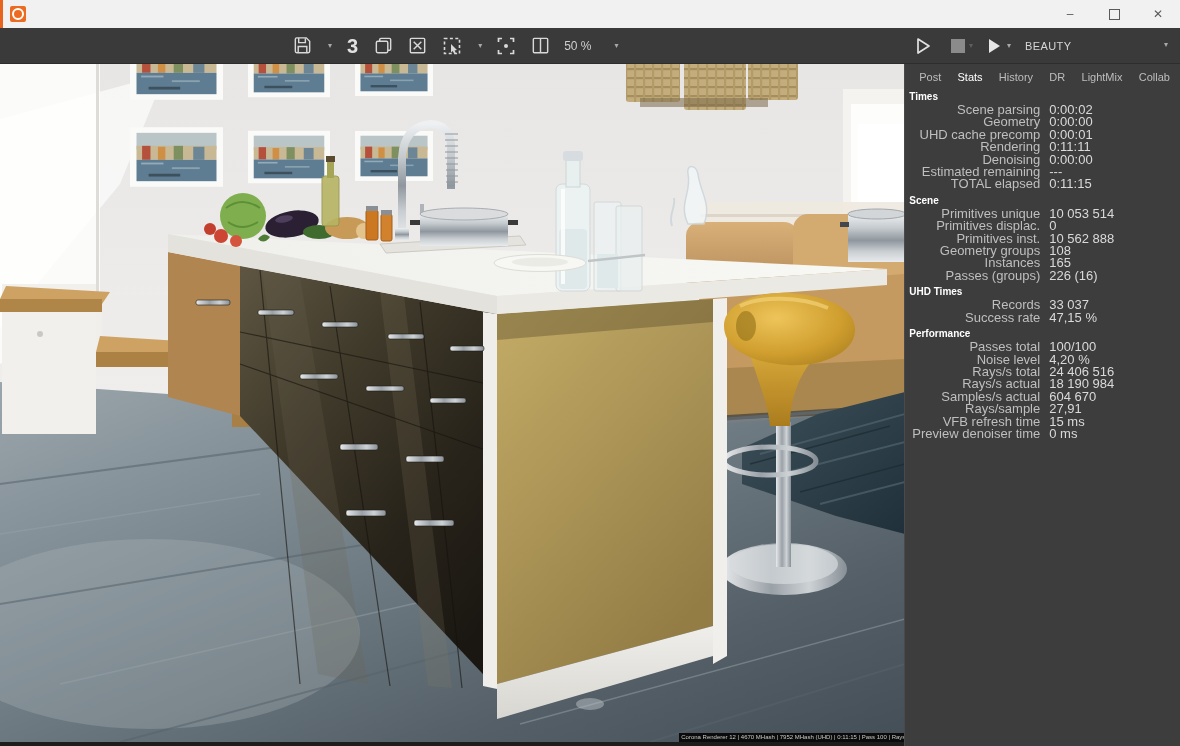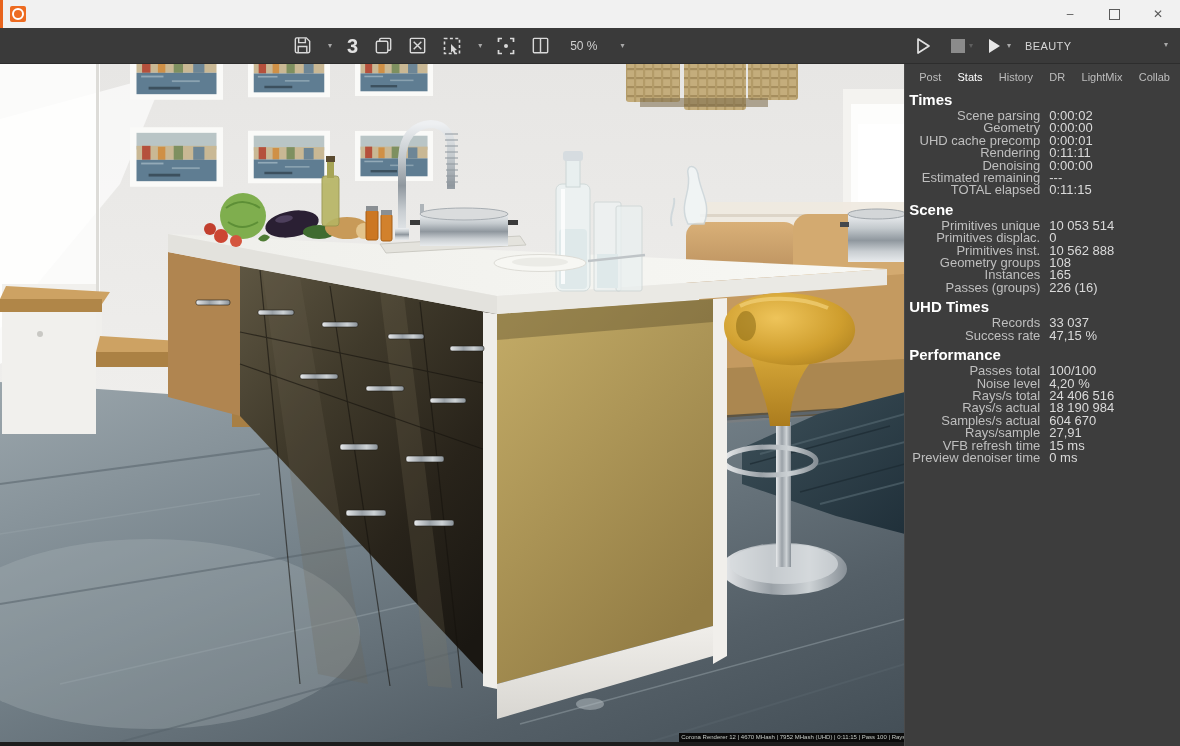--- a/index.html
+++ b/index.html
@@ -18,40 +18,40 @@
 
   
   .toolbar{height:35px;background:#3a3a3a;display:flex;align-items:center;position:relative;flex:0 0 35px;border-bottom:1px solid #2d2d2d;}
   .tool-group{position:absolute;left:292px;top:0;height:35px;display:flex;align-items:center;gap:13px;}
   .tool-group-right{position:absolute;left:912px;top:0;height:35px;width:260px;display:flex;align-items:center;}
   .ticon{display:flex;align-items:center;justify-content:center;color:#d9d9d9;}
   .ticon svg{display:block;}
   .caret{color:#a8a8a8;font-size:8px;margin-left:2px;}
   .caret.dim{color:#5f5f5f;}
   .slot-num{font-size:20px;font-weight:bold;color:#e2e2e2;line-height:20px;margin:0 2px;}
-  .zoom-ctl{display:flex;align-items:center;gap:21px;margin-left:6px;text-align:center;}
+  .zoom-ctl{display:flex;align-items:center;gap:21px;text-align:center;}
   .zoom-val{font-size:12px;color:#cfcfcf;}
   .beauty-ctl{display:flex;margin-left:14px;flex:1;gap:14px;}
   .beauty-val{font-size:11px;letter-spacing:.4px;color:#d6d6d6;}
   .beauty-caret{margin-left:auto;margin-right:4px;color:#a8a8a8;font-size:8px;}
   .gap18{width:5px;}
 
   
   .main{flex:1;display:flex;min-height:0;}
   .viewport{width:905px;height:683px;position:relative;background:#1d1d1d;overflow:hidden;}
   .viewport svg{display:block;}
   .stamp{position:absolute;top:669px;right:0;width:221px;height:9px;background:#0b0b0b;color:#c7ccc7;font-size:6px;line-height:9px;white-space:nowrap;overflow:hidden;text-align:center;padding:0 2px;}
 
   
   .panel{width:275px;background:#3d3d3d;border-left:1px solid #4a4a4a;color:#c4c4c4;overflow:hidden;}
   .tabs{display:flex;justify-content:space-between;align-items:center;padding:7px 10px 3px 14px;}
   .tab{font-size:11px;color:#bdbdbd;cursor:default;}
   .tab.active{color:#ffffff;font-weight:normal;}
   .stats{padding:1px 0 0 0;}
-  .section-title{font-size:15px;font-weight:bold;color:#ffffff;margin:4px 0 2px 4px;}
+  .section-title{font-size:10px;font-weight:bold;color:#ffffff;margin:4px 0 2px 4px;}
   .srow{display:flex;line-height:12.4px;font-size:13px;}
   .srow .lbl{flex:0 0 135px;text-align:right;color:#bfbfbf;}
   .srow .val{margin-left:9px;color:#dadada;white-space:nowrap;}
 </style>
 </head>
 <body>
 
 <div class="window">
 
   <div class="titlebar">

